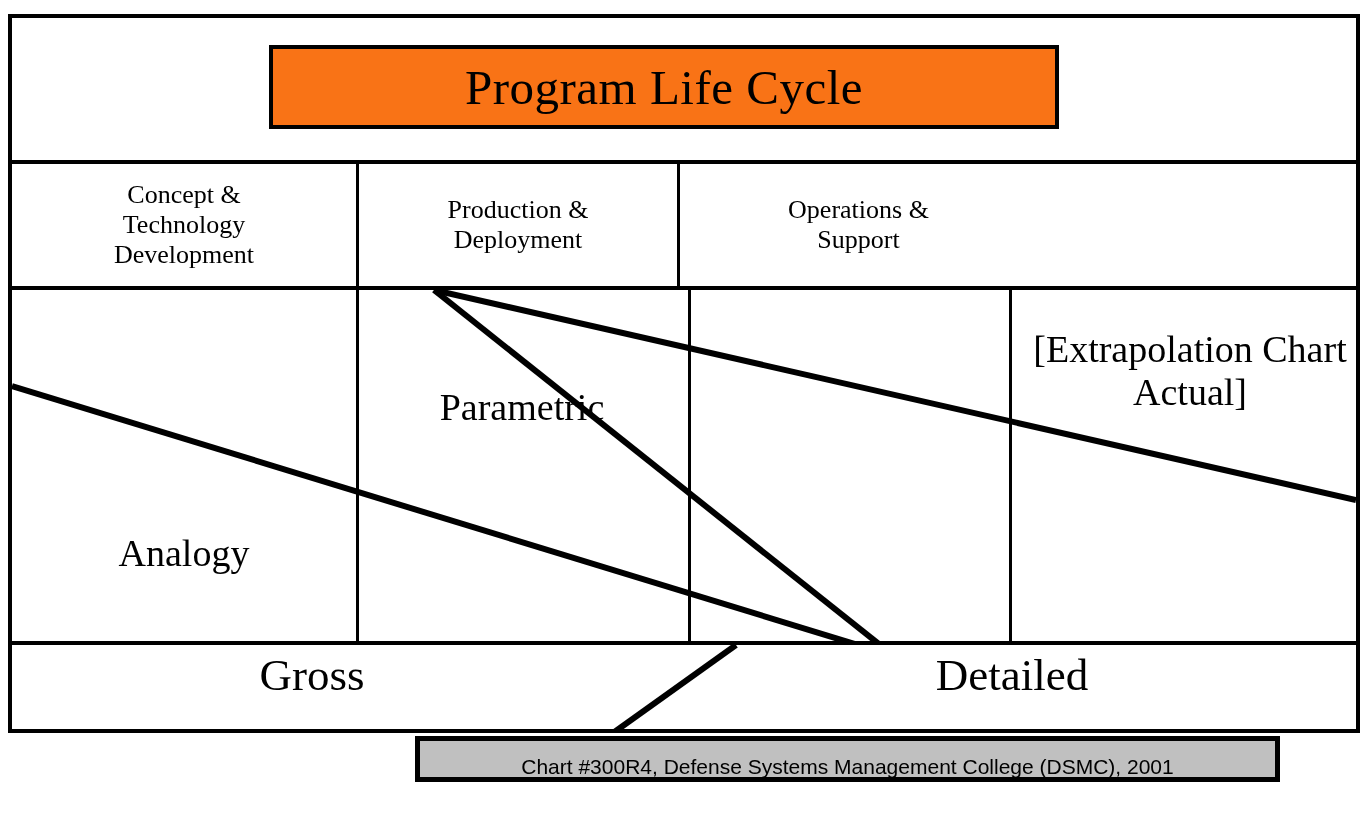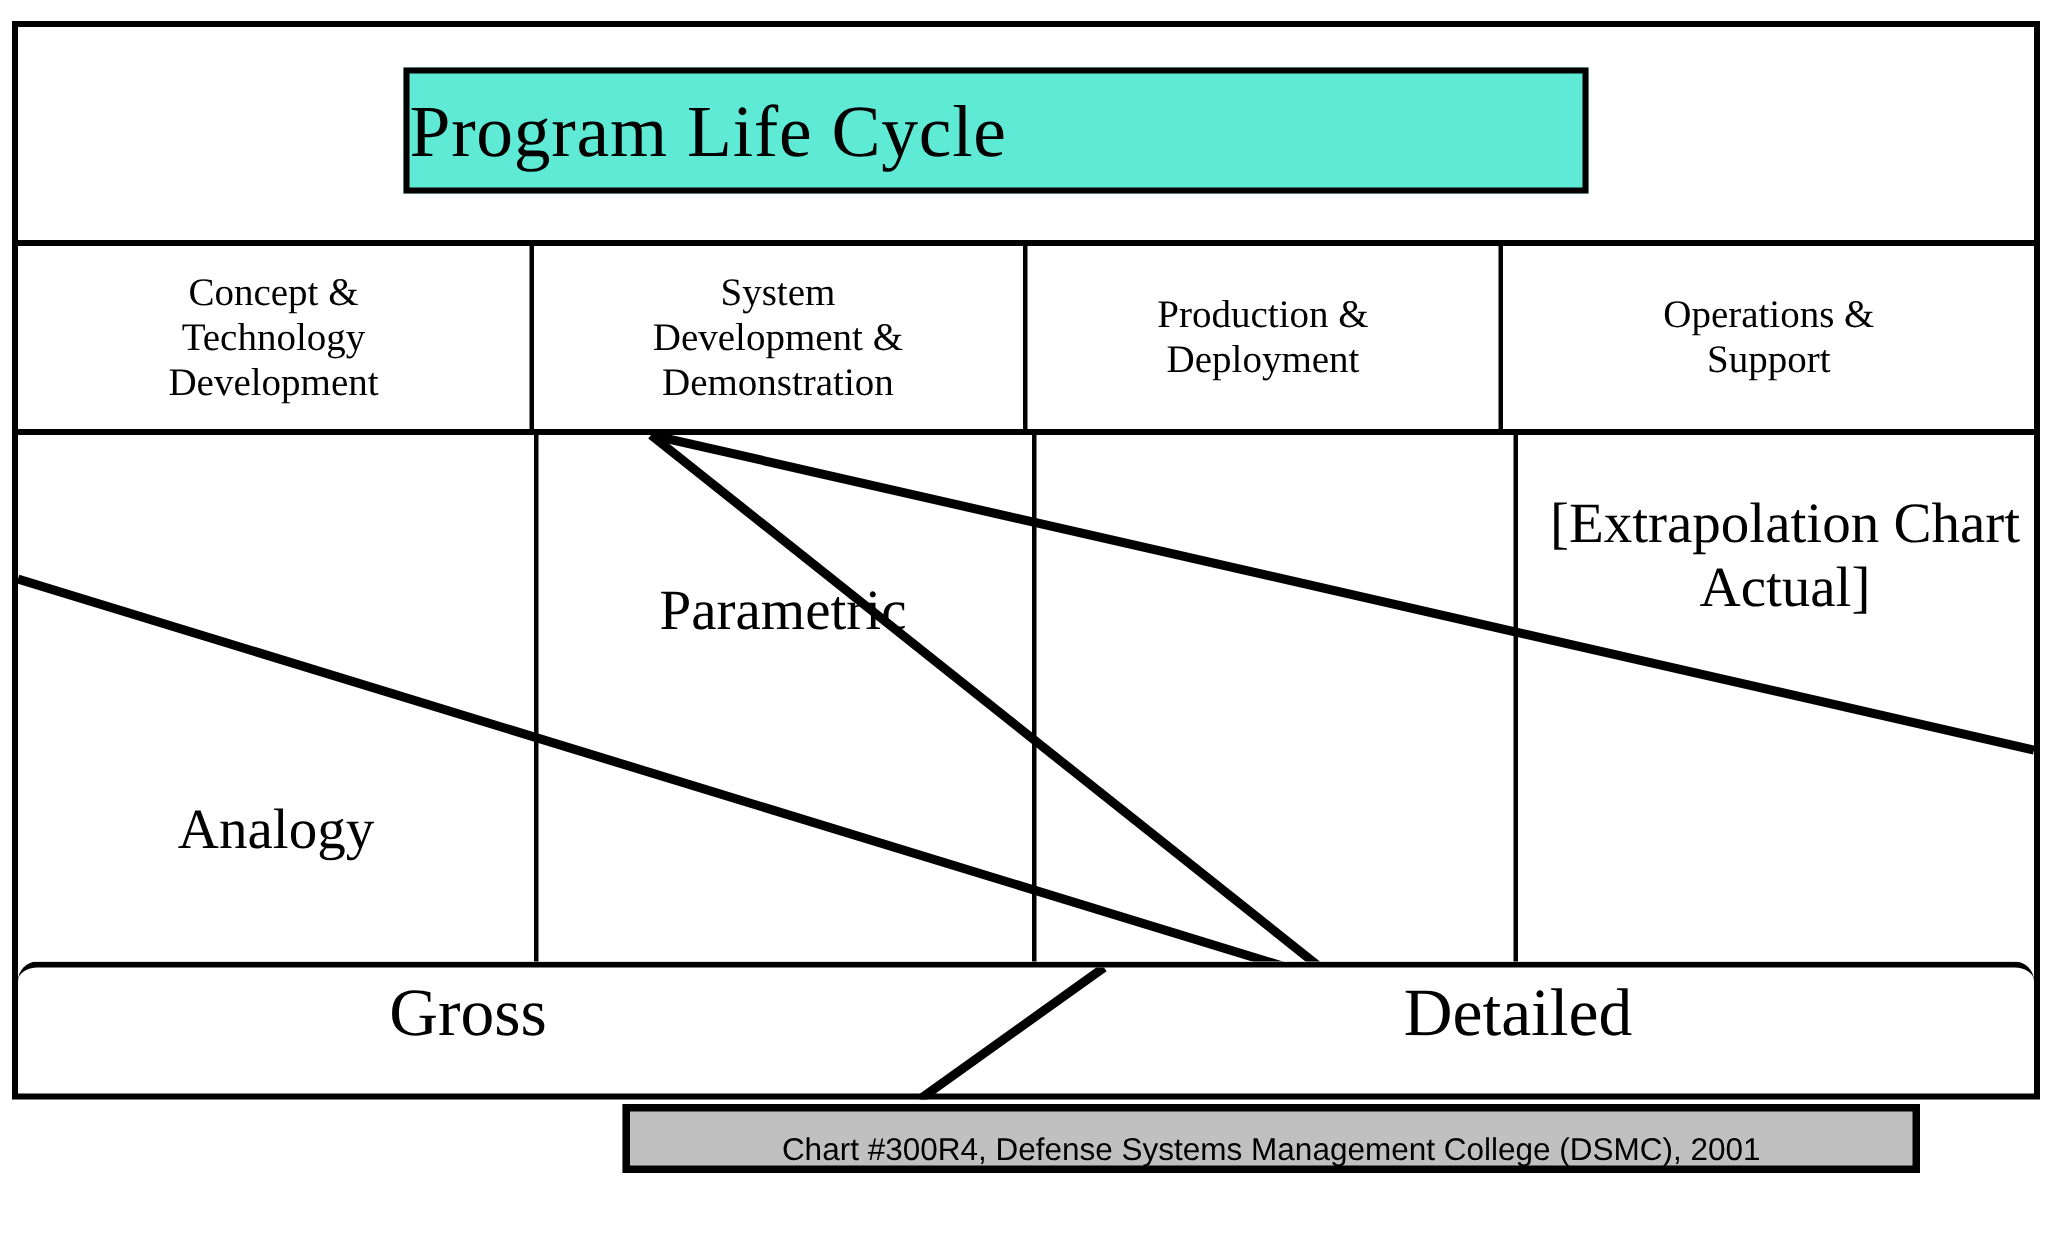--- a/index.html
+++ b/index.html
@@ -37,23 +37,24 @@
     height: 142px;
   }
   #title-box {
     position: absolute;
     left: 257px;
     top: 27px;
     width: 790px;
     height: 84px;
     box-sizing: border-box;
     border: 4px solid #000000;
-    background: #5eead4;
+    background: #f97316;
     display: flex;
     align-items: center;
+    justify-content: center;
   }
   #title-text {
     font-size: 49px;
     line-height: 1;
     letter-spacing: 0.5px;
     white-space: nowrap;
   }
 
   
   #phase-header-row {
@@ -132,21 +133,20 @@
   }
 
   
   #fidelity-row {
     position: absolute;
     left: 0;
     top: 623px;
     width: 100%;
     height: 88px;
     border-top: 4px solid #000000;
-    border-radius: 13px;
   }
   #fidelity-lines {
     position: absolute;
     inset: 0;
     pointer-events: none;
   }
   .fidelity-label {
     position: absolute;
     top: 8px;
     font-size: 45px;
@@ -188,25 +188,20 @@
     <div id="title-box">
       <span id="title-text">Program Life Cycle</span>
     </div>
   </div>
 
   <div id="phase-header-row">
     <div class="phase-cell phase-c0">
       <span style="white-space:pre-line">Concept &amp;
 Technology
 Development</span>
-    </div>
-    <div class="phase-cell phase-c1">
-      <span style="white-space:pre-line">System
-Development &amp;
-Demonstration</span>
     </div>
     <div class="phase-cell phase-c2">
       <span style="white-space:pre-line">Production &amp;
 Deployment</span>
     </div>
     <div class="phase-cell phase-c3">
       <span style="white-space:pre-line">Operations &amp;
 Support</span>
     </div>
   </div>

